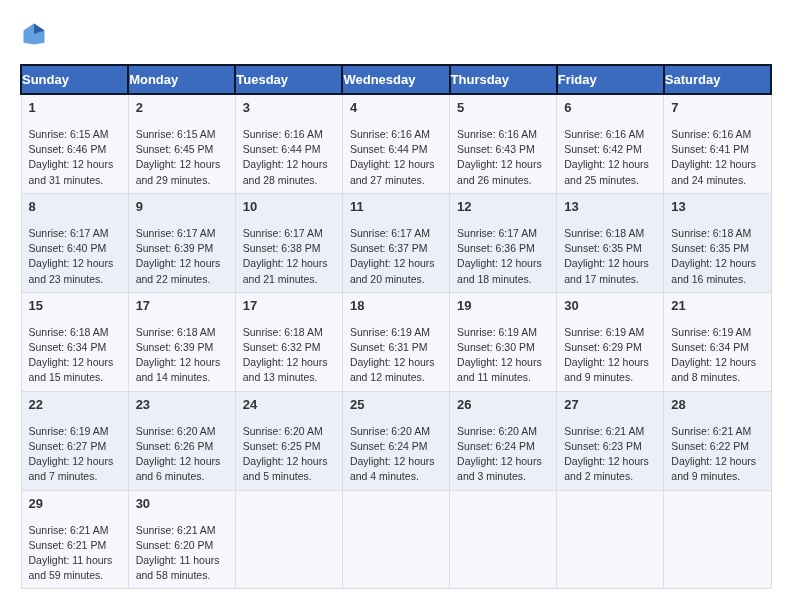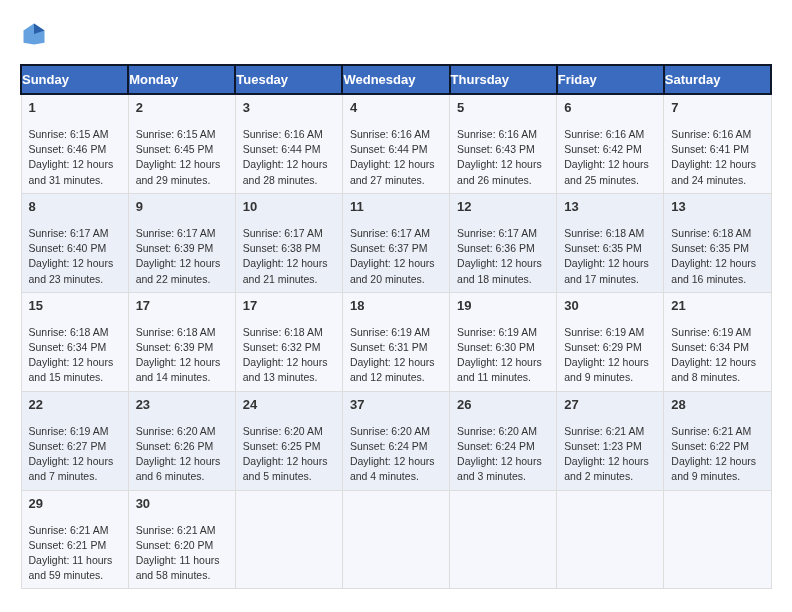--- a/index.html
+++ b/index.html
@@ -316,40 +316,40 @@
         </td>
         <td>
         <span class="day-number">24</span>
         <div class="day-info">
           <span>Sunrise: 6:20 AM</span><br>
           <span>Sunset: 6:25 PM</span><br>
           <span>Daylight: 12 hours and 5 minutes.</span>
         </div>
         </td>
         <td>
-        <span class="day-number">37</span>
+        <span class="day-number">25</span>
         <div class="day-info">
           <span>Sunrise: 6:20 AM</span><br>
           <span>Sunset: 6:24 PM</span><br>
           <span>Daylight: 12 hours and 4 minutes.</span>
         </div>
         </td>
         <td>
         <span class="day-number">26</span>
         <div class="day-info">
           <span>Sunrise: 6:20 AM</span><br>
           <span>Sunset: 6:24 PM</span><br>
           <span>Daylight: 12 hours and 3 minutes.</span>
         </div>
         </td>
         <td>
         <span class="day-number">27</span>
         <div class="day-info">
           <span>Sunrise: 6:21 AM</span><br>
-          <span>Sunset: 1:23 PM</span><br>
+          <span>Sunset: 6:23 PM</span><br>
           <span>Daylight: 12 hours and 2 minutes.</span>
         </div>
         </td>
         <td>
         <span class="day-number">28</span>
         <div class="day-info">
           <span>Sunrise: 6:21 AM</span><br>
           <span>Sunset: 6:22 PM</span><br>
           <span>Daylight: 12 hours and 9 minutes.</span>
         </div>

